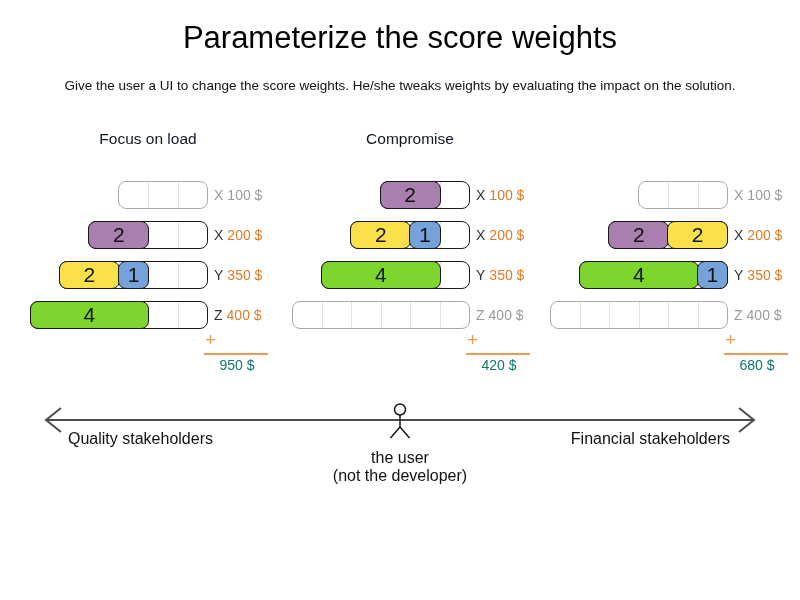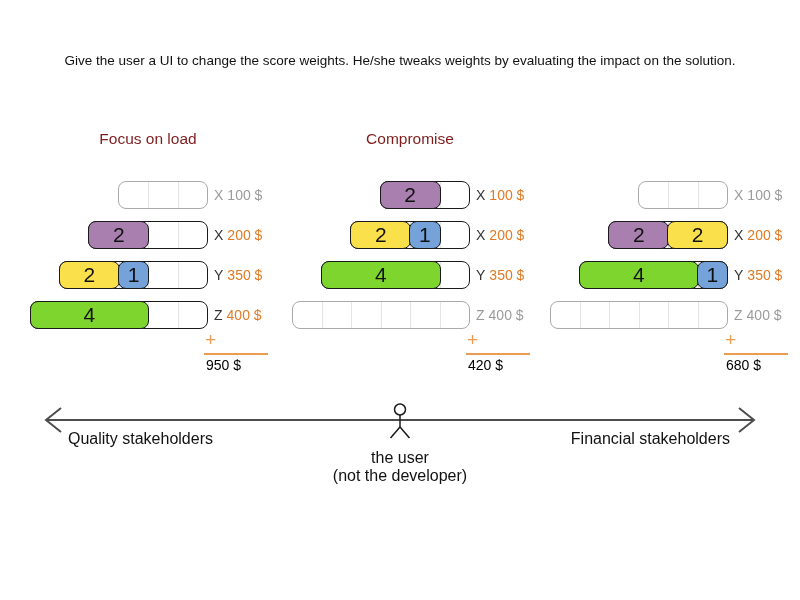--- a/index.html
+++ b/index.html
@@ -1,51 +1,52 @@
 <!DOCTYPE html>
 <html><head>
 <meta charset="utf-8">
 <style>
   html,body{margin:0;padding:0;background:#fff;}
   #page{position:relative;width:800px;height:600px;background:#fff;overflow:hidden;
         font-family:"Liberation Sans", sans-serif;color:#111;}
   #main-title{position:absolute;top:20px;left:0;width:800px;text-align:center;
               font-size:31px;font-weight:400;color:#000;}
-  #subtitle{position:absolute;top:53px;left:0;width:800px;text-align:center;
+  #subtitle{position:absolute;top:78px;left:0;width:800px;text-align:center;
             font-size:13.5px;color:#111;}
   .scenario-col{position:absolute;top:130px;width:252px;height:255px;}
   .scenario-title{position:absolute;top:0;left:0;width:240px;text-align:center;
-                  font-size:15.5px;color:#7f1d1d;}
+                  font-size:15.5px;color:#0f172a;}
   .track{position:absolute;height:28px;background:#fff;border:1px solid #1a1a1a;
          border-radius:8px;box-sizing:border-box;}
   .track.empty{border-color:#a9a9a9;}
   .divider{position:absolute;top:0;bottom:0;width:1px;background:#e4e4e4;}
   .block{position:absolute;top:-1px;height:28px;box-sizing:border-box;
          border:1.5px solid #1a1a1a;border-radius:8px;display:flex;
          align-items:center;justify-content:center;font-size:21px;color:#111;}
   .row-label{position:absolute;left:186px;height:28px;display:flex;
              align-items:center;gap:4px;font-size:14px;white-space:nowrap;}
   .row-label .letter{color:#333;}
   .row-label .cost{color:#e07a25;}
   .row-label.inactive .letter,.row-label.inactive .cost{color:#9b9b9b;}
   .plus{position:absolute;left:177px;top:199px;font-size:19px;color:#eb9c54;}
   .sum-line{position:absolute;left:176px;top:223px;width:64px;height:2px;background:#eb9c54;}
-  .total{position:absolute;left:178px;top:227px;width:62px;text-align:left;
-         font-size:14px;color:#000000;}
+  .total{position:absolute;left:178px;top:227px;width:62px;text-align:center;
+         font-size:14px;color:#0f766e;}
   #axis-svg{position:absolute;left:0;top:395px;}
   .axis-label{position:absolute;font-size:16px;color:#111;white-space:nowrap;}
   #label-quality{left:68px;top:430px;}
   #label-financial{right:70px;top:430px;}
   #label-user-1{left:0;top:449px;width:800px;text-align:center;}
   #label-user-2{left:0;top:467px;width:800px;text-align:center;}
 </style>
 </head>
 <body>
 
 <div id="page">
+  <div id="main-title">Parameterize the score weights</div>
   <div id="subtitle">Give the user a UI to change the score weights. He/she tweaks weights by evaluating the impact on the solution.</div>
 
   <div id="scenarios">
       <div class="scenario-col" style="left: 28px;">
         <div class="scenario-title">Focus on load</div>
         <div class="track empty" style="top: 51px; left: 89.8px; width: 90.2px;">
           <div class="divider" style="left: 29.4px;"></div>
           <div class="divider" style="left: 58.8px;"></div>
         </div>
         <div class="row-label inactive" style="top: 51px;">

